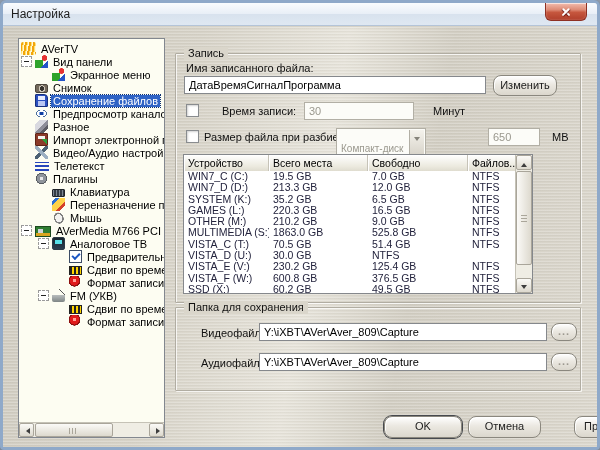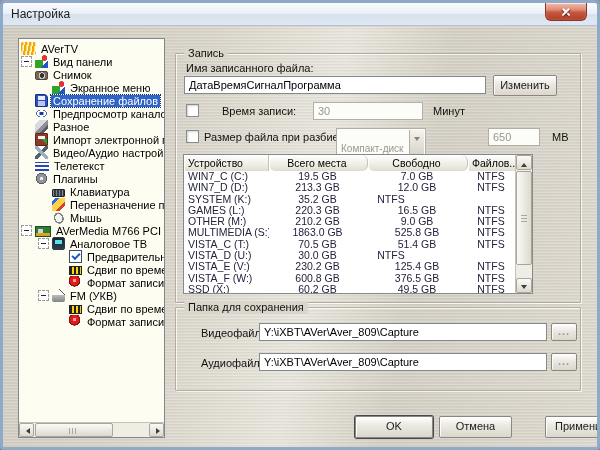--- a/index.html
+++ b/index.html
@@ -113,21 +113,21 @@
     box-shadow:inset 1px 1px 0 rgba(255,255,255,.75), 1px 1px 0 rgba(255,255,255,.75);}
   .group-title{position:absolute;left:8px;top:-7px;padding:0 4px;font-size:11px;color:#111;
     background:#dad6cb;line-height:13px;}
   .g-record{left:172px;top:26px;width:406px;height:250px;}
   .g-folder{left:172px;top:280px;width:406px;height:84px;text-decoration:underline;}
   .lbl{position:absolute;font-size:11px;color:#111;white-space:nowrap;}
   .tbox{position:absolute;height:18px;background:#fff;border:1px solid #85888c;
     font-size:11px;color:#000;padding:2px 3px 0 4px;white-space:nowrap;overflow:hidden;}
   .tbox.dis{background:#fcfcf8;border-color:#b2afa5;color:#9a988e;}
   .btn{position:absolute;font-size:11px;color:#1c1c1c;text-align:center;
-    background:linear-gradient(#ffffff,#ebe8e1 45%,#dbd7cd);border:1px solid #8a877e;border-radius:2px;
+    background:linear-gradient(#ffffff,#ebe8e1 45%,#dbd7cd);border:1px solid #8a877e;border-radius:8px;
     box-shadow:inset 1px 1px 0 rgba(255,255,255,.9);line-height:19px;cursor:default;}
   .btn.default{box-shadow:0 0 0 1px #46494e, inset 1px 1px 0 rgba(255,255,255,.9);}
   .btn.mini{line-height:15px;color:#9c998f;font-weight:bold;letter-spacing:1px;}
   .checkbox{position:absolute;width:13px;height:13px;background:#fff;border:1px solid #898c8f;
     box-shadow:inset 1px 1px 2px rgba(0,0,0,.18);}
   .combo{position:absolute;height:28px;background:#fcfcf8;border:1px solid #b2afa5;
     font-size:10px;color:#9a988e;padding:14px 18px 0 4px;white-space:nowrap;}
   .combo-btn{position:absolute;right:1px;top:1px;bottom:1px;width:15px;
     background:linear-gradient(#f4f2ec,#d9d5cb);border-left:1px solid #b2afa5;}
   .combo-btn i{position:absolute;left:4px;top:7px;width:0;height:0;
@@ -137,23 +137,23 @@
     border:1px solid #85888c;overflow:hidden;}
   .thead{position:absolute;left:0;top:0;right:17px;height:16px;display:flex;}
   .hcell{height:16px;font-size:10.5px;color:#000;background:linear-gradient(#ffffff,#eceadf 70%,#dfdccf);
     border-right:1px solid #c6c3b8;box-shadow:inset 1px 1px 0 #fff;padding:2px 6px 0 4px;
     white-space:nowrap;overflow:hidden;}
   .tbody{position:absolute;left:0;top:16px;right:17px;bottom:0;overflow:hidden;}
   .drow{display:flex;height:11.3px;}
   .dcell{font-size:10.5px;line-height:11.5px;color:#23233d;padding:0 6px 0 4px;white-space:nowrap;overflow:hidden;}
   .c0{width:85px;flex:0 0 85px;} .c1{width:99px;flex:0 0 99px;}
   .c2{width:100px;flex:0 0 100px;} .c3{width:48px;flex:0 0 48px;border-right:none;}
-  .a-left{text-align:left;} .a-right{text-align:center;border-radius:6px;}
-  
-  .f-btn{top:389px;height:22px;}
+  .a-left{text-align:left;} .a-right{text-align:left;}
+  
+  .f-btn{top:389px;height:22px;margin-left:29px;}
 </style>
 </head>
 <body>
 
 <div class="window">
   <div class="titlebar">
     <span class="title">Настройка</span>
     <div class="close-btn">
       <span class="close-x"></span>
     </div>
@@ -165,29 +165,29 @@
       <div class="tree" id="tree">
           <div class="trow v0">
             <span class="ticon ic-avertv-logo"></span>
             <span class="tlabel">AVerTV</span>
           </div>
           <div class="trow v0">
             <span class="expander"></span>
             <span class="ticon ic-panel"></span>
             <span class="tlabel">Вид панели</span>
           </div>
+          <div class="trow v1">
+            <span class="slot"></span>
+            <span class="ticon ic-panel"></span>
+            <span class="tlabel">Экранное меню</span>
+          </div>
           <div class="trow v0">
             <span class="slot"></span>
             <span class="ticon ic-camera"></span>
             <span class="tlabel">Снимок</span>
-          </div>
-          <div class="trow v1">
-            <span class="slot"></span>
-            <span class="ticon ic-panel"></span>
-            <span class="tlabel">Экранное меню</span>
           </div>
           <div class="trow v0">
             <span class="slot"></span>
             <span class="ticon ic-floppy"></span>
             <span class="tlabel sel">Сохранение файлов</span>
           </div>
           <div class="trow v0">
             <span class="slot"></span>
             <span class="ticon ic-eye"></span>
             <span class="tlabel">Предпросмотр каналов</span>
@@ -285,21 +285,21 @@
     </div>
 
     <div class="group g-record">
       <span class="group-title">Запись</span>
       <span class="lbl" style="left:10px;top:8px;">Имя записанного файла:</span>
       <div class="tbox" style="left:8px;top:22px;width:302px;">ДатаВремяСигналПрограмма</div>
       <div class="btn" style="left:317px;top:21px;width:64px;height:21px;">Изменить</div>
 
       <span class="checkbox" style="left:10px;top:50px;"></span>
       <span class="lbl" style="left:28px;top:51px;margin-left:18px;">Время записи:</span>
-      <div class="tbox dis" style="left:137px;top:48px;width:110px;">30</div>
+      <div class="tbox dis" style="left:128px;top:48px;width:110px;">30</div>
       <span class="lbl" style="left:257px;top:51px;">Минут</span>
 
       <span class="checkbox" style="left:10px;top:76px;"></span>
       <span class="lbl" style="left:28px;top:77px;">Размер файла при разбиении:</span>
       <div class="combo" style="left:160px;top:74px;width:90px;">
         <span>Компакт-диск</span>
         <span class="combo-btn">
             <i></i>
           </span>
       </div>
@@ -322,20 +322,21 @@
             </div>
             <div class="drow">
               <span class="dcell c0 a-left">WIN7_D (D:)</span>
               <span class="dcell c1 a-right">213.3 GB</span>
               <span class="dcell c2 a-right">12.0 GB</span>
               <span class="dcell c3 a-right">NTFS</span>
             </div>
             <div class="drow">
               <span class="dcell c0 a-left">SYSTEM (K:)</span>
               <span class="dcell c1 a-right">35.2 GB</span>
+              <span class="dcell c2 a-right">6.5 GB</span>
               <span class="dcell c3 a-right">NTFS</span>
             </div>
             <div class="drow">
               <span class="dcell c0 a-left">GAMES (L:)</span>
               <span class="dcell c1 a-right">220.3 GB</span>
               <span class="dcell c2 a-right">16.5 GB</span>
               <span class="dcell c3 a-right">NTFS</span>
             </div>
             <div class="drow">
               <span class="dcell c0 a-left">OTHER (M:)</span>

